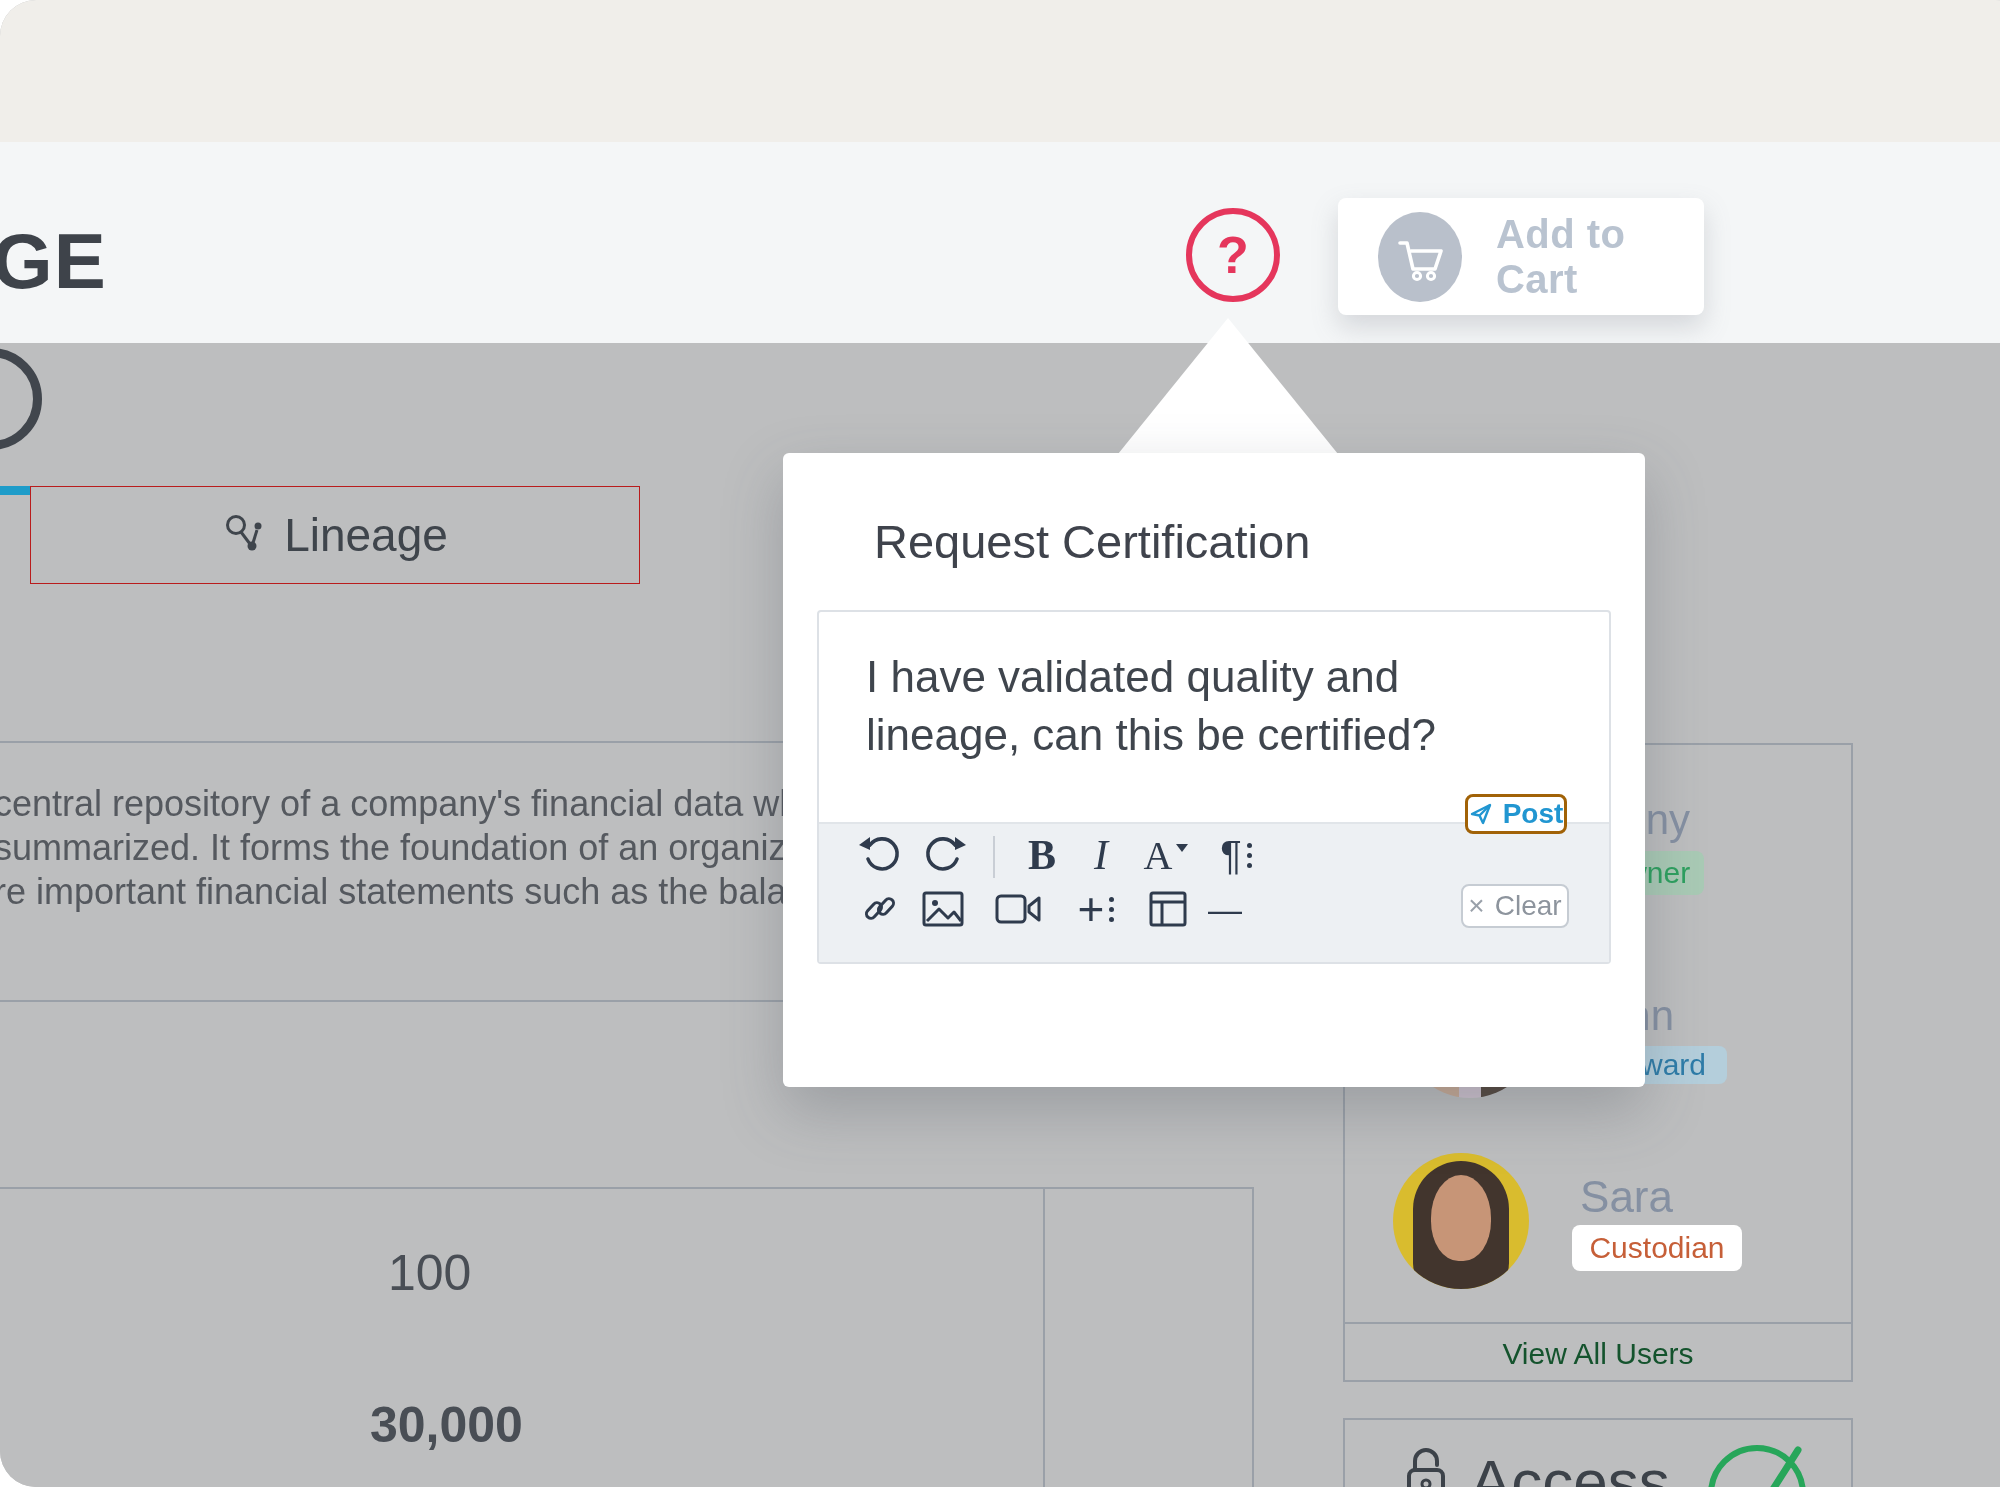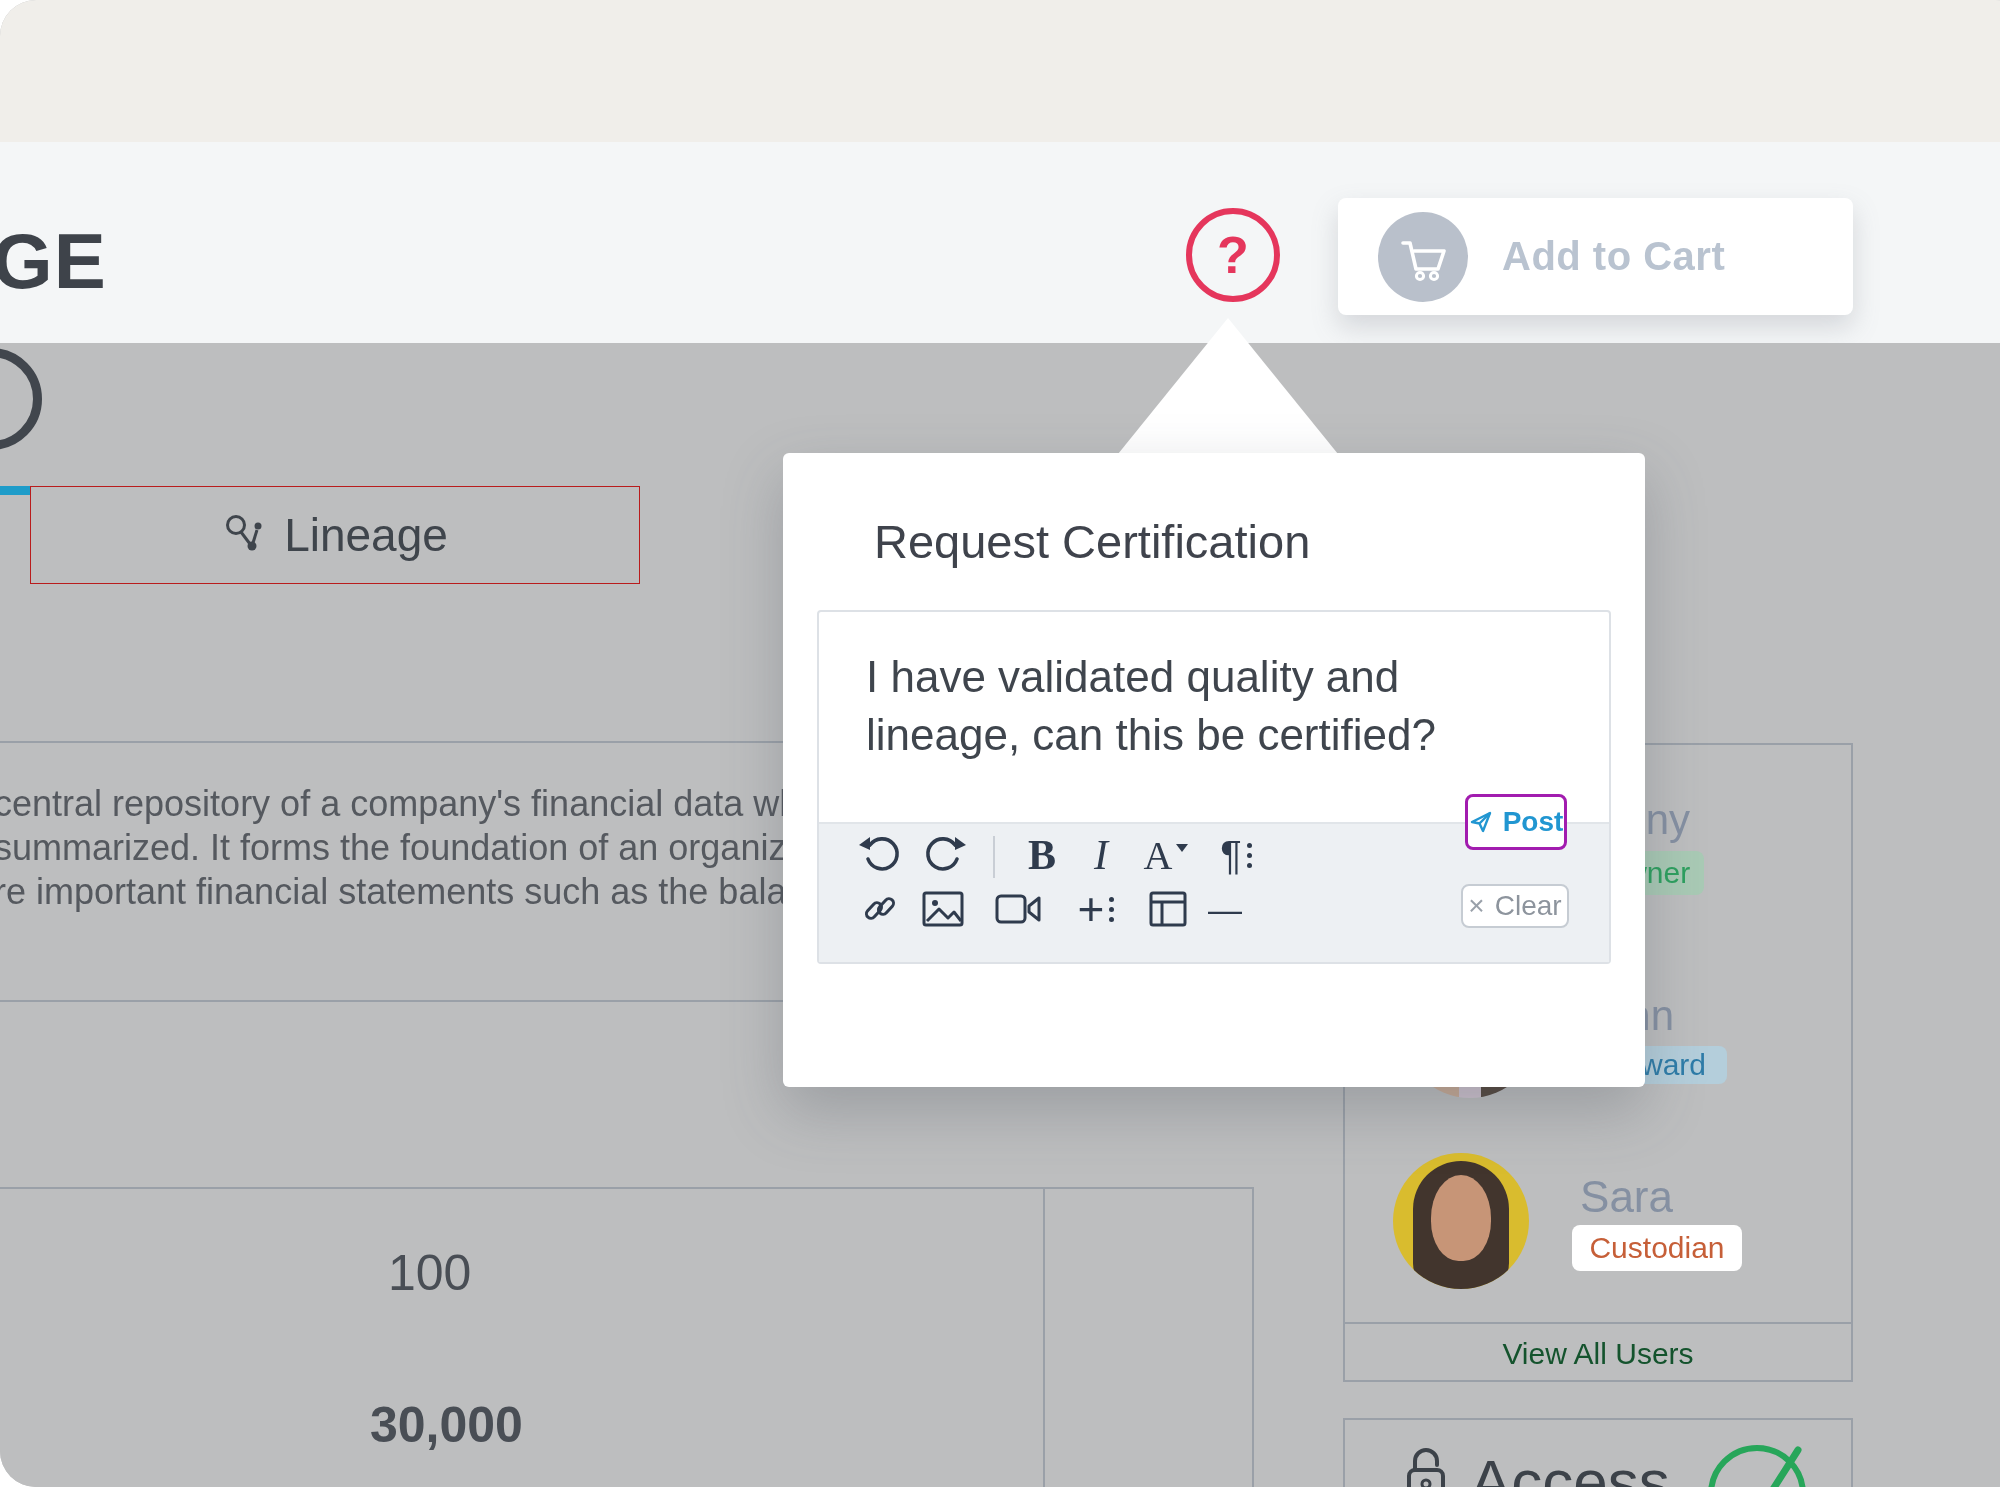--- a/index.html
+++ b/index.html
@@ -5,21 +5,21 @@
   html,body{margin:0;padding:0;background:#ffffff;font-family:"Liberation Sans",sans-serif;}
   #canvas{position:relative;width:2000px;height:1487px;overflow:hidden;border-radius:36px;background:#bdbebf;margin:0 auto;padding-left:32px;}
   .abs{position:absolute;}
 
   
   .band-cream{left:0;top:0;width:2000px;height:142px;background:#f0eeea;}
   .band-header{left:0;top:142px;width:2000px;height:201px;background:#f4f6f7;}
   .page-title{left:-8px;top:216px;font-size:78px;font-weight:800;color:#3e434a;letter-spacing:1px;}
   .help-badge{left:1186px;top:208px;width:82px;height:82px;border:6px solid #e5365c;border-radius:50%;
     display:flex;align-items:center;justify-content:center;color:#e5365c;font-size:52px;font-weight:700;background:transparent;}
-  .cart-card{left:1338px;top:198px;width:515px;height:117px;background:#ffffff;border-radius:8px;
+  .cart-card{left:1338px;top:198px;width:366px;height:117px;background:#ffffff;border-radius:8px;
     box-shadow:0 12px 26px rgba(120,125,135,.25);display:flex;align-items:center;}
   .cart-circle{width:90px;height:90px;border-radius:50%;background:#b9c0cb;margin-left:40px;
     display:flex;align-items:center;justify-content:center;}
   .cart-label{margin-left:34px;font-size:40px;font-weight:700;color:#b9c3d0;letter-spacing:.5px;}
 
   
   .dim{left:0;top:343px;width:2000px;height:1144px;background:#bdbebf;}
   .arc-fragment{left:-60px;top:348px;width:84px;height:84px;border:9px solid #41464d;border-radius:50%;background:transparent;}
   .tab-accent{left:0;top:486px;width:30px;height:9px;background:#1e9cc9;}
   .tab-box{left:30px;top:486px;width:610px;height:98px;border:1px solid #b91c1c;box-sizing:border-box;
@@ -69,21 +69,21 @@
   .tb-item{position:absolute;display:flex;align-items:center;justify-content:center;color:#2f3b4d;}
   .tb-glyph{font-size:40px;color:#2f3b4d;}
   .serifB{font-family:"Liberation Serif",serif;font-weight:700;font-size:42px;}
   .serifI{font-family:"Liberation Serif",serif;font-style:italic;font-size:42px;}
   .serifA{font-family:"Liberation Serif",serif;font-weight:500;font-size:40px;}
   .tb-divider{left:993px;top:836px;width:2px;height:42px;background:#c9ced5;}
   .caret-down{width:0;height:0;border-left:6px solid transparent;border-right:6px solid transparent;border-top:8px solid #2f3b4d;margin-left:4px;margin-top:-14px;}
   .dotcol{display:flex;flex-direction:column;gap:5px;margin-left:5px;}
   .dotcol i{width:5px;height:5px;border-radius:50%;background:#2f3b4d;}
   .btn{display:flex;align-items:center;justify-content:center;gap:10px;border-radius:8px;background:#ffffff;box-sizing:border-box;}
-  .btn-post{left:1465px;top:794px;width:102px;height:56px;border:3px solid #a21caf;color:#2196d1;font-size:28px;font-weight:600;}
+  .btn-post{left:1465px;top:794px;width:102px;height:40px;border:3px solid #a16207;color:#2196d1;font-size:28px;font-weight:600;}
   .btn-clear{left:1461px;top:884px;width:108px;height:44px;border:2px solid #c6ccd3;color:#8d949d;font-size:28px;}
   .clear-x{font-size:28px;color:#9aa1aa;}
   svg{display:block;}
 </style>
 </head>
 <body>
 
 <div id="canvas">
 
   <div class="abs band-cream"></div>

